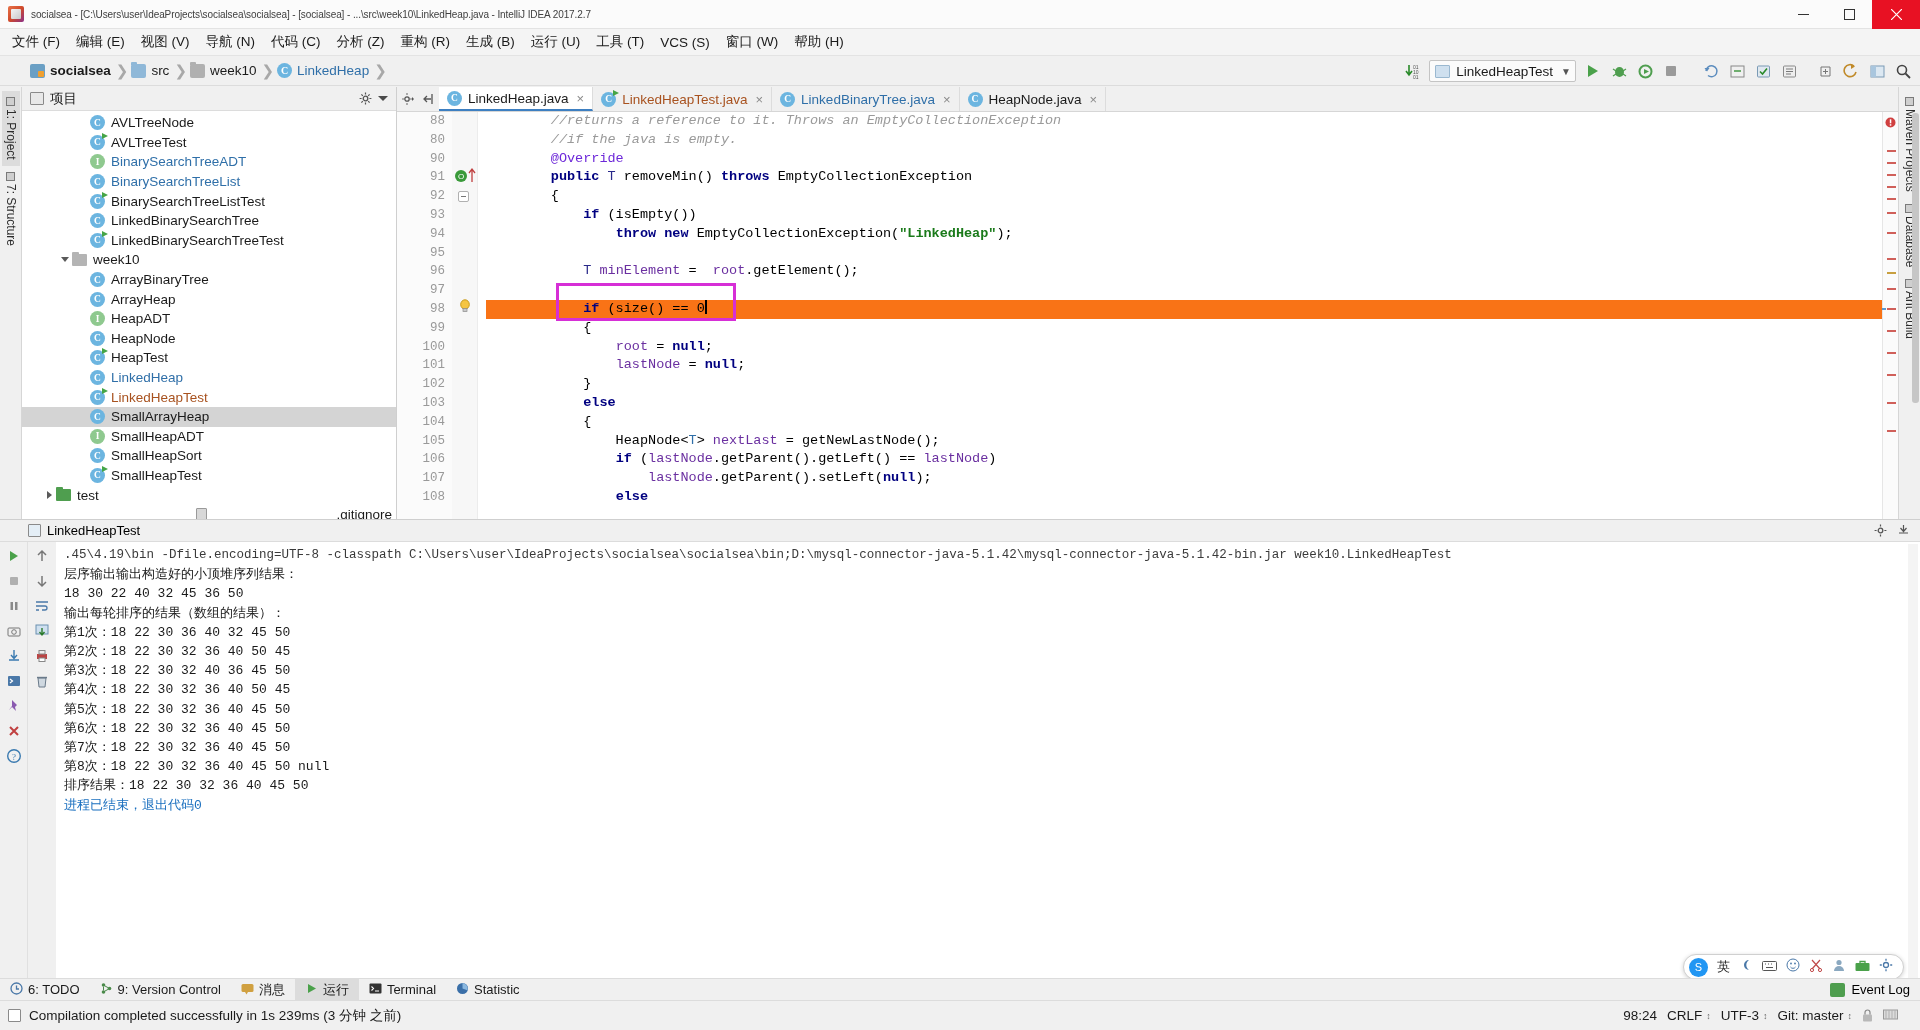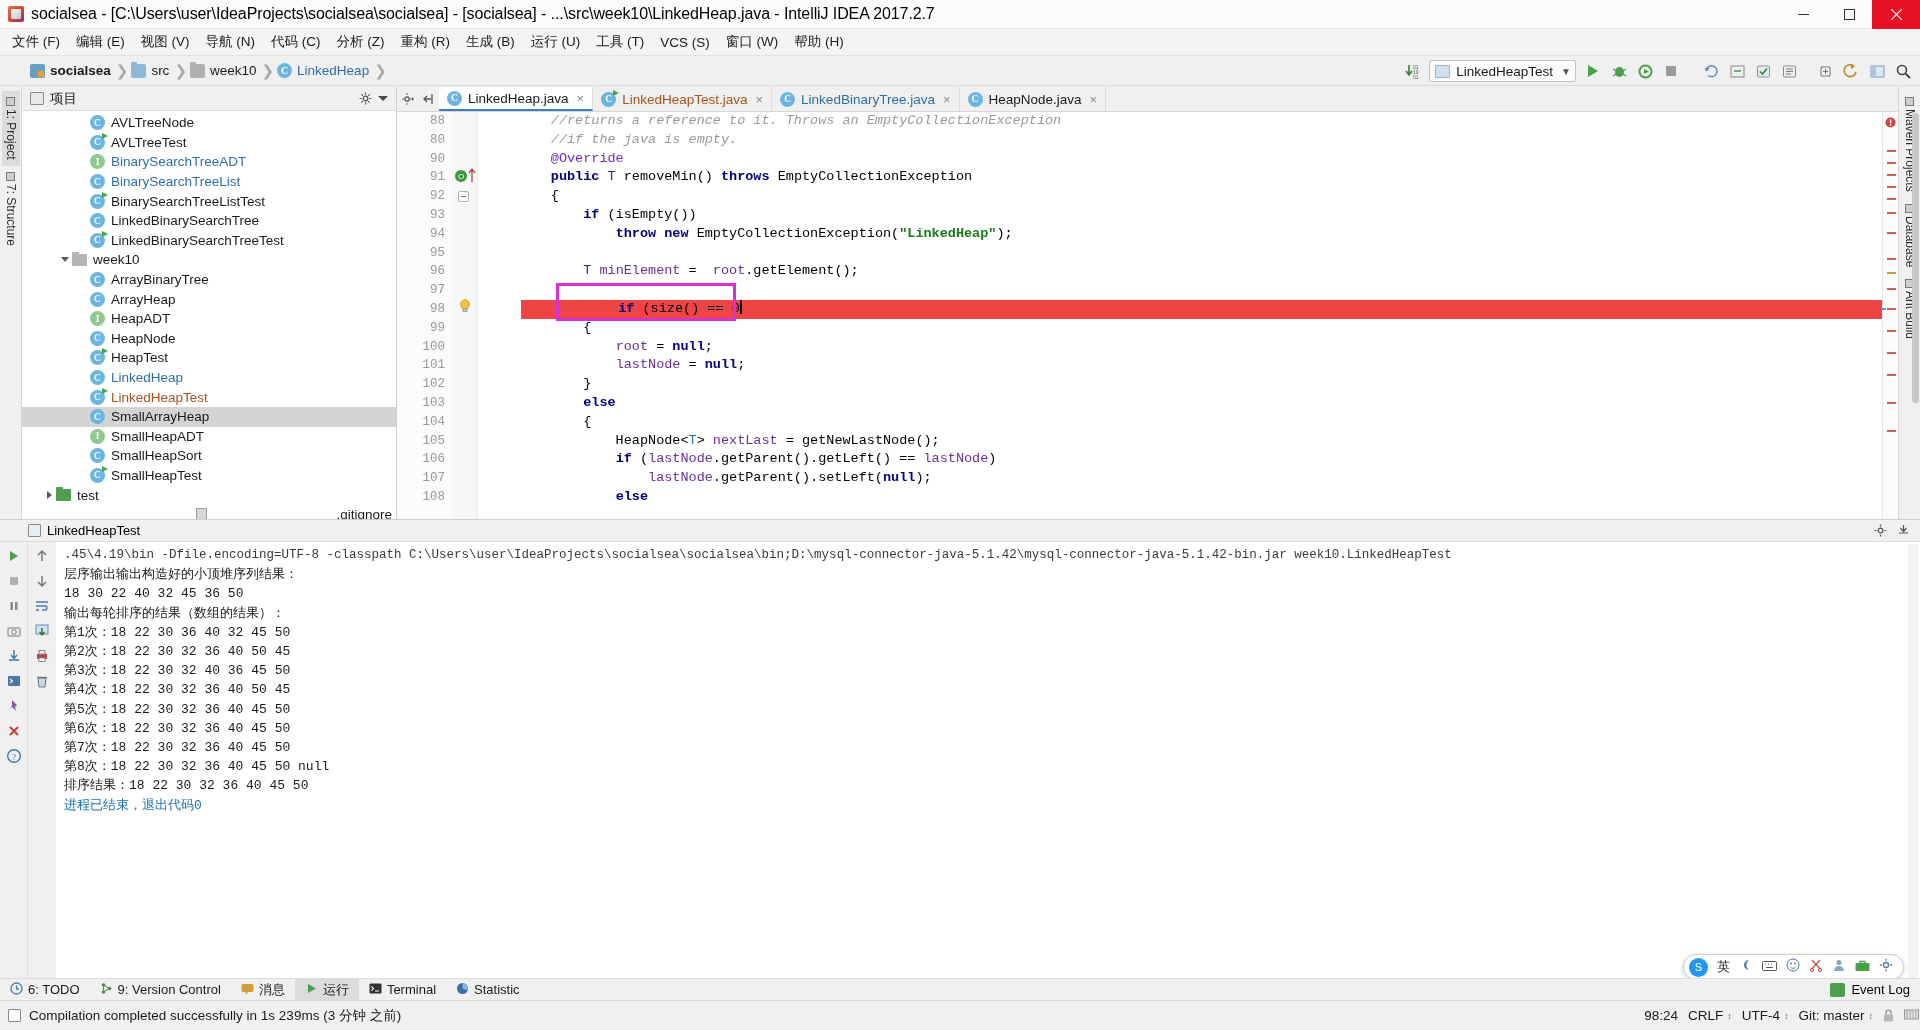--- a/index.html
+++ b/index.html
@@ -23,21 +23,21 @@
   .titlebar-icon {
     width: 16px; height: 16px; margin-left: 8px; margin-right: 7px;
     background: linear-gradient(135deg,#e8734a 0%,#d04a2a 50%,#8a2f88 100%);
     border-radius: 2px; flex: none; position: relative;
   }
   .titlebar-icon::after{
     content:""; position:absolute; left:3px; top:3px; width:10px; height:10px;
     background: linear-gradient(135deg,#f4f4f4 0%,#c9c9c9 100%); border-radius:1px;
   }
   .titlebar-text {
-    font-size: 16px; color: #000000; white-space: nowrap;
+    font-size: 10px; color: #404040; white-space: nowrap;
     letter-spacing: -0.1px;
   }
   .win-controls { position: absolute; right: 0; top: 0; display: flex; height: 29px; }
   .win-btn {
     width: 46px; height: 29px; display: flex; align-items: center; justify-content: center;
     color: #333; font-size: 13px;
   }
   .win-btn.close { background: #e81123; color: #fff; width: 48px; }
   .win-btn svg { display:block; }
 
@@ -168,21 +168,21 @@
   .etab .x{color:#8a8a8a;font-size:13px;margin-left:2px;}
   .etab .lbl.brown{color:#a8521f;}
   .etab .lbl.blue{color:#2f6fa8;}
 
   .code-area{flex:1;display:flex;position:relative;overflow:hidden;background:#fff;}
   .gutter{width:55px;background:#fbfbfb;border-right:0;flex:none;position:relative;}
   .gline{height:18.8px;text-align:right;padding-right:7px;font-size:12.5px;color:#999;font-family:"Liberation Mono",monospace;line-height:18.8px;}
   .gmark{width:26px;background:#f7f7f7;flex:none;border-right:1px solid #ececec;position:relative;}
   .code{flex:1;position:relative;font-family:"Liberation Mono",monospace;font-size:13.5px;line-height:18.8px;overflow:hidden;padding-left:8px;}
   .cl{height:18.8px;white-space:pre;}
-  .cl.hl{background:#ef4444;margin-left:35px;}
+  .cl.hl{background:#f97316;}
   .kw{color:#000080;font-weight:bold;}
   .cm{color:#9a9a9a;font-style:italic;}
   .an{color:#6d28d9;}
   .st{color:#1a7a1a;font-weight:bold;}
   .fld{color:#6a2fa0;}
   .tp{color:#2a2a8a;}
   .gen{color:#2f6fa8;}
 
   .magbox{position:absolute;border:3px solid #d62fd6;pointer-events:none;}
   .caret{display:inline-block;width:2px;height:14px;background:#000;vertical-align:-2px;}
@@ -233,21 +233,21 @@
   .btab.active{background:#dcdcdc;}
   .bottombar .right{margin-left:auto;display:flex;align-items:center;gap:6px;padding-right:10px;}
   .evlog-ico{width:15px;height:14px;border-radius:2px;background:#4f9e4f;}
 
   
   .statusbar{
     position:absolute;left:0;right:0;bottom:0;height:30px;background:#f0f0f0;
     display:flex;align-items:center;border-top:1px solid #dcdcdc;font-size:13.5px;color:#1a1a1a;
   }
   .statusbar .sb-ico{width:13px;height:13px;border:1px solid #8a8a8a;background:#fff;margin:0 8px;border-radius:1px;}
-  .statusbar .right{margin-left:auto;display:flex;align-items:center;gap:10px;padding-right:1px;justify-content:center;}
+  .statusbar .right{margin-left:auto;display:flex;align-items:center;gap:10px;padding-right:22px;justify-content:center;}
   .statusbar .right .gi{display:flex;align-items:center;gap:4px;}
   .lock-ico{width:11px;height:13px;}
 </style>
 </head>
 <body>
 
 <div class="titlebar">
   <div class="titlebar-icon"></div>
   <div class="titlebar-text">socialsea - [C:\Users\user\IdeaProjects\socialsea\socialsea] - [socialsea] - ...\src\week10\LinkedHeap.java - IntelliJ IDEA 2017.2.7</div>
   <div class="win-controls">
@@ -918,21 +918,21 @@
 <div class="statusbar">
   <span class="sb-ico"></span>
   <span>Compilation completed successfully in 1s 239ms (3 分钟 之前)</span>
   <span class="right">
     <span>98:24</span>
     <span class="gi">
       <span>CRLF</span>
       <span style="font-size:9px;color:#666">↕</span>
     </span>
     <span class="gi">
-      <span>UTF-4</span>
+      <span>UTF-3</span>
       <span style="font-size:9px;color:#666">↕</span>
     </span>
     <span class="gi">
       <span>Git: master</span>
       <span style="font-size:9px;color:#666">↕</span>
     </span>
     <span class="lock-ico">
       <svg width="11" height="13" viewBox="0 0 11 13">
           <rect x="1" y="5.5" width="9" height="7" rx="1" fill="#b8b8b8"></rect>
           <path d="M3,5.5 V3.5 a2.5,2.5 0 0 1 5,0 V5.5" fill="none" stroke="#888" stroke-width="1.2"></path>

